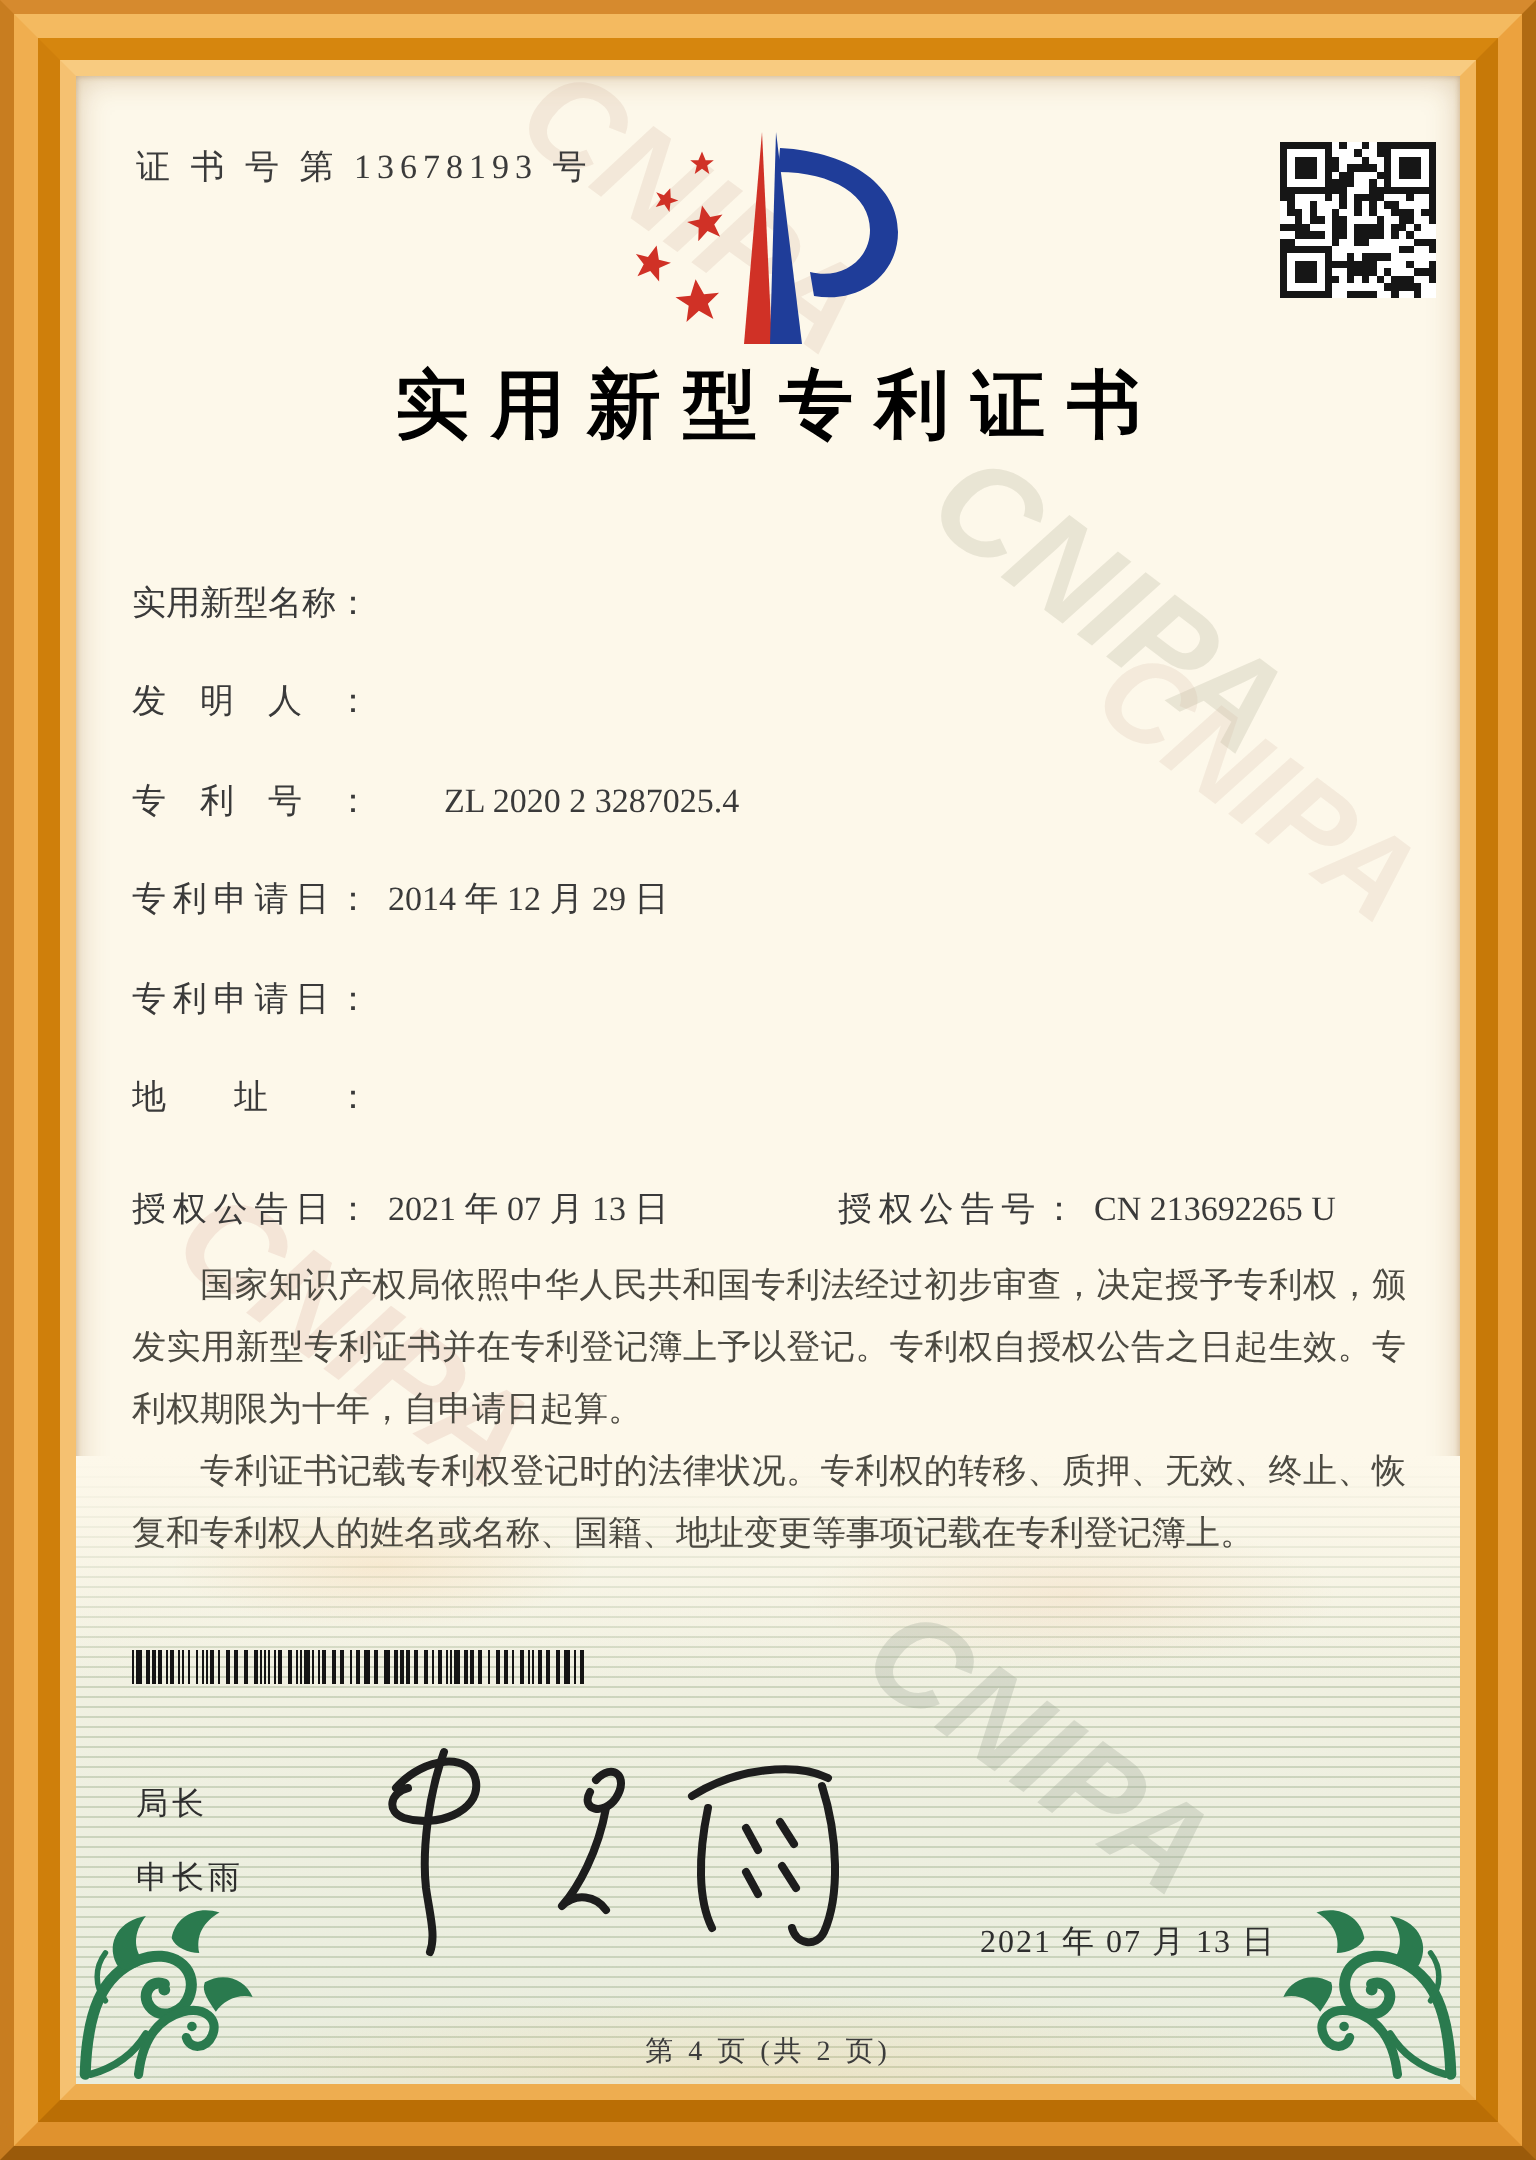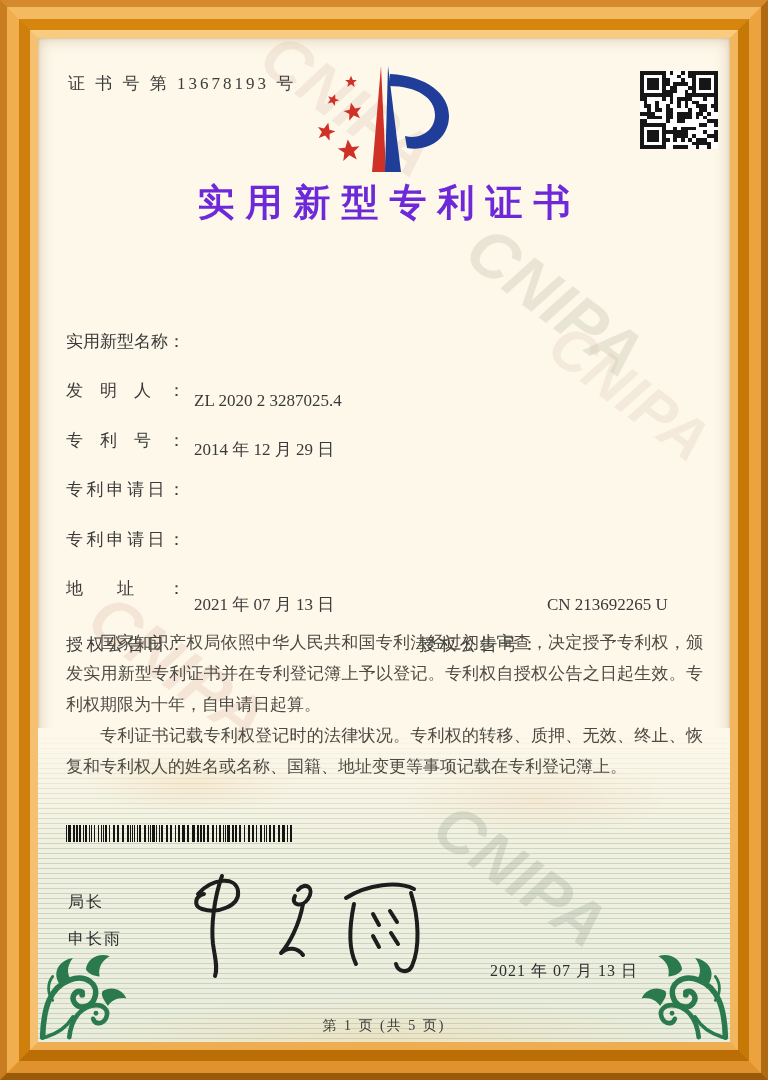--- a/index.html
+++ b/index.html
@@ -38,30 +38,30 @@
   .wm2{left:417px;top:225px;font-size:66px;color:rgba(190,185,162,.30);transform:rotate(37deg);}
   .wm3{left:500px;top:320px;font-size:60px;color:rgba(208,178,160,.20);transform:rotate(37deg);}
   .wm4{left:40px;top:592px;font-size:66px;color:rgba(212,165,152,.22);transform:rotate(36deg);}
   .wm5{left:385px;top:800px;font-size:64px;color:rgba(155,165,148,.30);transform:rotate(36deg);}
   
   .certno{position:absolute;left:30px;top:34px;font-size:17px;letter-spacing:3px;color:#3b3b3b;}
   .logo{position:absolute;left:50%;top:22px;transform:translateX(-50%);}
   .qr{position:absolute;left:602px;top:33px;width:78px;height:78px;background:#fff;}
   .title{
     position:absolute;left:0;right:0;top:140px;text-align:center;
-    font-size:37px;font-weight:bold;color:#6d28d9;letter-spacing:11px;text-indent:11px;
+    font-size:37px;font-weight:bold;color:#000000;letter-spacing:11px;text-indent:11px;
   }
   
   .row{position:absolute;left:28px;display:flex;align-items:flex-start;
        font-size:17px;color:#3a3a3a;line-height:27px;}
   .lbl{display:inline-block;width:119px;flex:0 0 119px;
-       text-align:justify;text-align-last:justify;text-justify:inter-character;margin-top:40px;}
+       text-align:justify;text-align-last:justify;text-justify:inter-character;}
   .val{margin-left:9px;}
   .val.wrap{width:486px;}
-  .r-name{top:250px;} .r-inv{top:299px;} .r-pat{top:349px;}
+  .r-name{top:250px;} .r-inv{top:299px;} .r-pat{top:349px;gap:28px;}
   .r-file{top:398px;} .r-owner{top:448px;} .r-addr{top:497px;} .r-grant{top:553px;}
   .grant2{position:absolute;left:353px;top:0;display:flex;}
   .r-grant{width:640px;}
   
   .bodytext{position:absolute;left:28px;top:589px;width:637px;
     font-size:17px;line-height:31px;color:#4c4a42;text-align:justify;}
   .bodytext p{margin:0;text-indent:2em;}
   
   .barcode{position:absolute;left:28px;top:787px;width:228px;height:17px;}
   .btitle{position:absolute;left:30px;top:854px;font-size:16px;color:#2e2e2e;letter-spacing:2px;}
@@ -377,21 +377,21 @@
       <path d="M127,50 C123,72 113,90 105,99 C112,92 122,94 127,101"></path>
       <path d="M170,44 C192,30 222,27 238,35"></path>
       <path d="M178,50 C173,74 173,96 180,110"></path>
       <path d="M235,39 C243,64 244,94 236,112 C232,120 222,118 220,110"></path>
       <path d="M197,60 L203,71 M214,57 L221,68"></path>
       <path d="M197,82 L203,93 M215,79 L222,90"></path>
     </g>
   </svg>
 
   <div class="issued">2021 年 07 月 13 日</div>
-  <div class="pagefoot">第 1 页 (共 5 页)</div>
+  <div class="pagefoot">第 4 页 (共 2 页)</div>
 
   <svg class="flourish fl-left" viewBox="0 0 100 100">
     <g fill="none" stroke="#2a7a4e" stroke-linecap="round">
       <path stroke-width="6" d="M5,98 C6,64 14,44 34,36 C52,29 66,40 62,54 C59,65 46,69 40,61 C35,54 41,46 48,49"></path>
       <path stroke-width="5" d="M34,98 C36,80 44,68 58,64 C70,61 78,68 74,77 C71,84 62,85 60,78"></path>
       <path stroke-width="4" d="M8,98 C22,94 32,86 38,76"></path>
       <path stroke-width="3" d="M16,58 C10,50 10,40 16,32"></path>
     </g>
     <g fill="#2a7a4e">
       <path d="M22,38 C16,26 24,14 38,12 C31,21 31,30 37,37 C31,42 24,42 22,38Z"></path>

